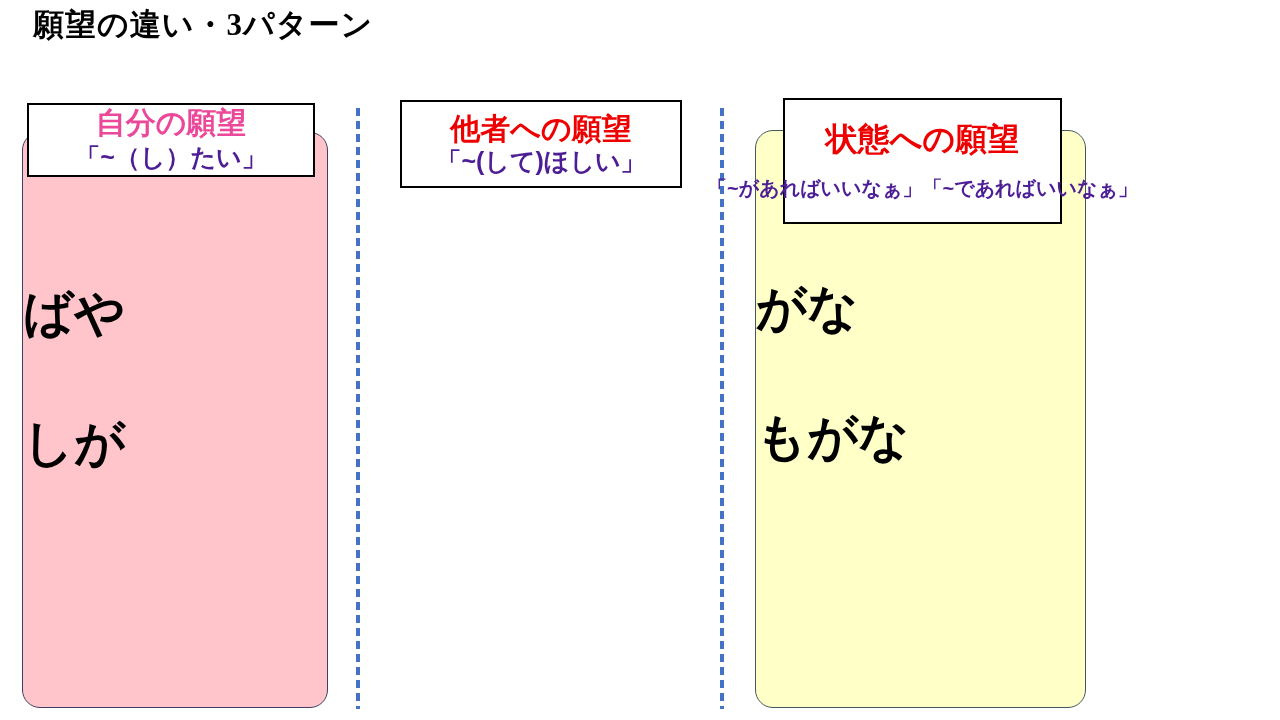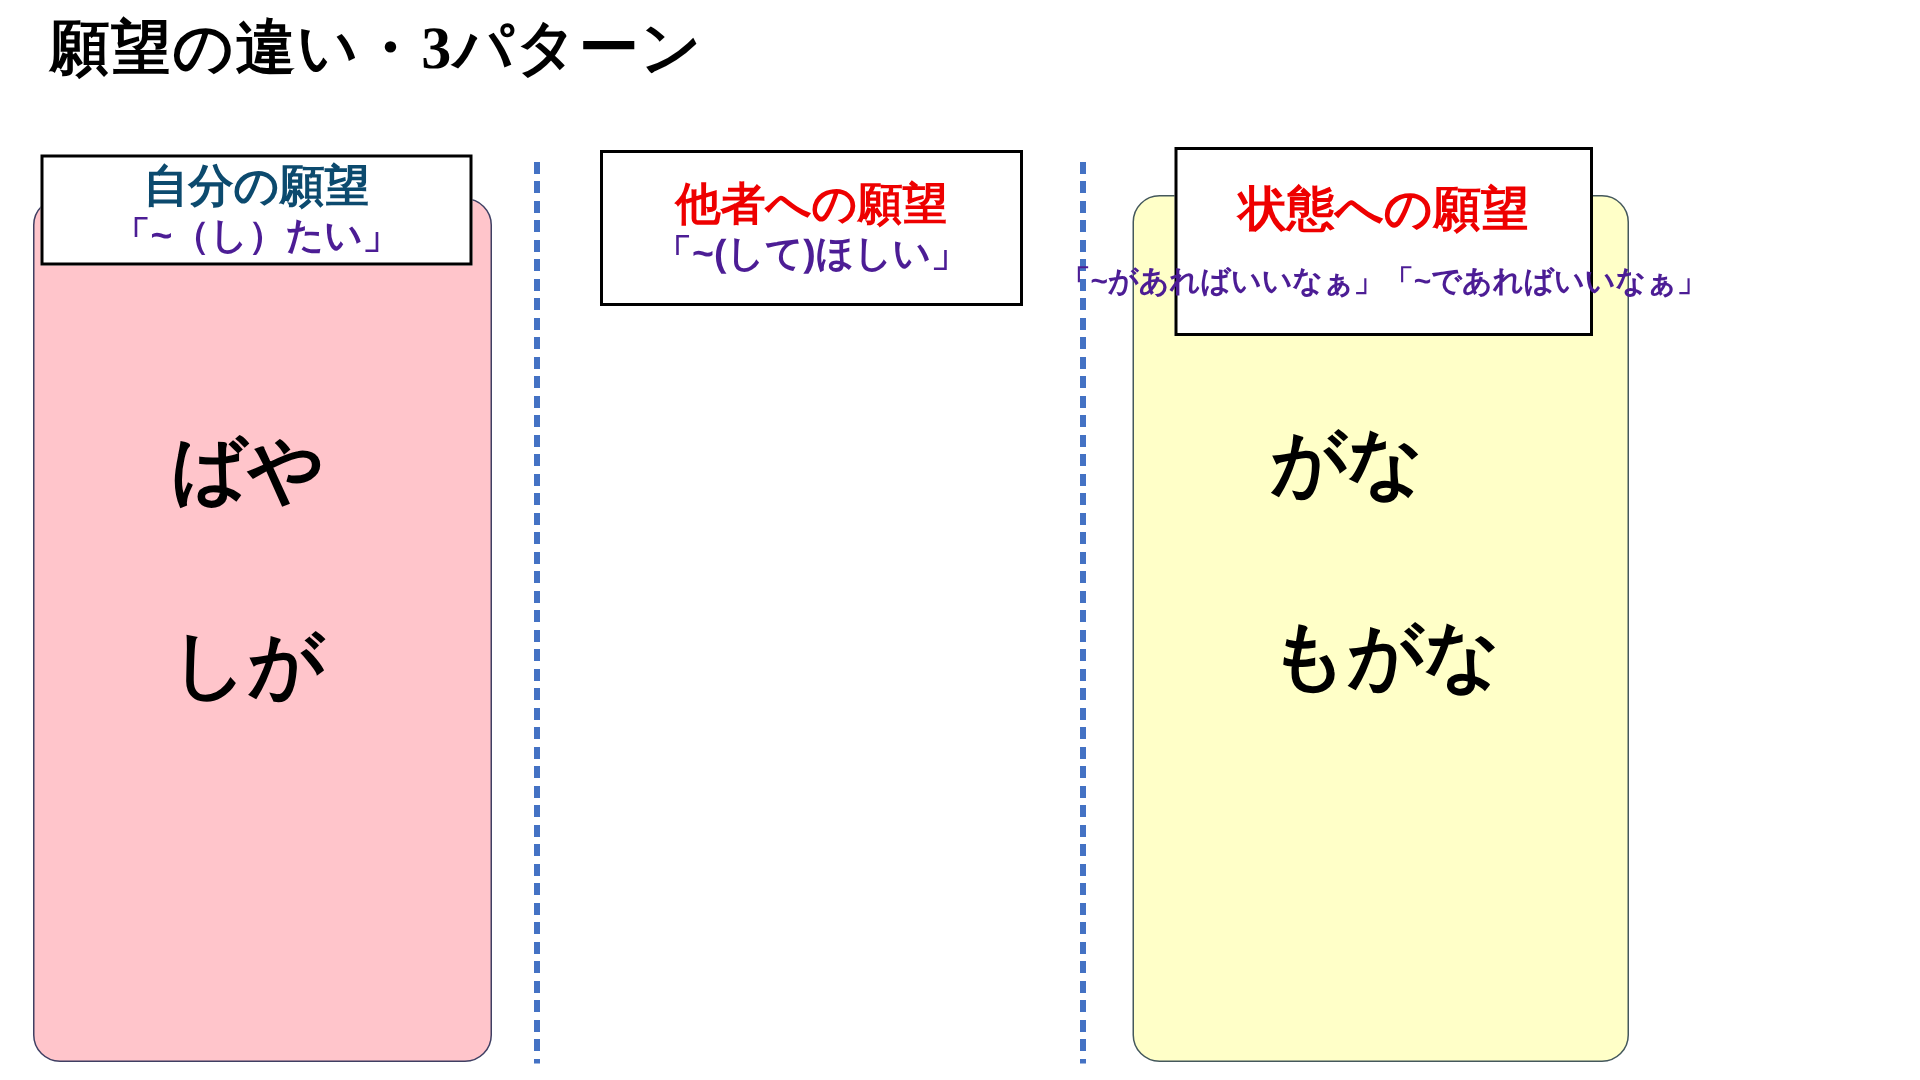--- a/index.html
+++ b/index.html
@@ -6,57 +6,57 @@
   .slide{
     position:relative;
     width:1280px;height:720px;
     background:#ffffff;
     overflow:hidden;
     font-family:"Liberation Sans","DejaVu Sans",sans-serif;
   }
   .title{
     position:absolute;left:33px;top:4px;margin:0;
     font-family:"Liberation Serif","DejaVu Serif",serif;
-    font-size:40px;font-weight:bold;color:#000;
+    font-size:31px;font-weight:bold;color:#000;
     letter-spacing:1px;white-space:nowrap;
   }
   
   .col{
     position:absolute;
     border:1.5px solid #555;
     border-radius:18px;
     box-sizing:border-box;
   }
   .col-1{left:22px;top:132px;width:306px;height:576px;}
   .col-2{left:389px;top:133px;width:303px;height:575px;}
   .col-3{left:755px;top:130px;width:331px;height:578px;}
   
   .word{
     position:absolute;left:0;width:100%;
-    box-sizing:border-box;padding-left:91px;
+    box-sizing:border-box;
     font-size:50px;line-height:56px;font-weight:bold;color:#000;
     white-space:nowrap;
   }
   .col-1 .w1{top:152px}
   .col-1 .w2{top:282px}
   .col-2 .w1{top:157px;padding-left:99px}
   .col-3 .w1{top:149px}
   .col-3 .w2{top:278px}
   
   .header-box{
     position:absolute;
     background:#ffffff;
     border:2px solid #000;
     box-sizing:border-box;
     display:flex;flex-direction:column;
     align-items:center;justify-content:center;
     text-align:center;
   }
   .hb-1{left:27px;top:103px;width:288px;height:74px;}
-  .hb-2{left:400px;top:100px;width:282px;height:104px;}
+  .hb-2{left:400px;top:100px;width:282px;height:88px;}
   .hb-3{left:783px;top:98px;width:279px;height:126px;gap:20px;}
   .header-title{
     font-size:30px;line-height:34px;font-weight:bold;white-space:nowrap;
   }
   .hb-3 .header-title{font-size:32px;}
   .header-sub{
     font-size:25px;line-height:30px;font-weight:bold;color:#4c1d95;white-space:nowrap;
   }
   .hb-3 .header-sub{font-size:20px;line-height:25px;}
   .header-sub:empty{display:none;}
@@ -77,21 +77,21 @@
   <h1 class="title">願望の違い・3パターン</h1>
 
   <div class="dash dash-1"></div>
   <div class="dash dash-2"></div>
 
   <section class="col col-1" style="background-color: rgb(255, 197, 203); border-color: rgb(63, 63, 99);">
     <div class="word w1">ばや</div>
     <div class="word w2">しが</div>
   </section>
   <div class="header-box hb-1" style="border-color: rgb(0, 0, 0);">
-    <div class="header-title" style="color: #0c4a6e;">自分の願望</div>
+    <div class="header-title" style="color: #ec4899; font-family: Liberation Mono, monospace;">自分の願望</div>
     <div class="header-sub">「~（し）たい」</div>
   </div>
 
   <div class="header-box hb-2" style="border-color: rgb(0, 0, 0);">
     <div class="header-title" style="color: rgb(238, 0, 0);">他者への願望</div>
     <div class="header-sub">「~(して)ほしい」</div>
   </div>
 
   <section class="col col-3" style="background-color: rgb(255, 255, 200); border-color: rgb(68, 88, 92);">
     <div class="word w1">がな</div>

